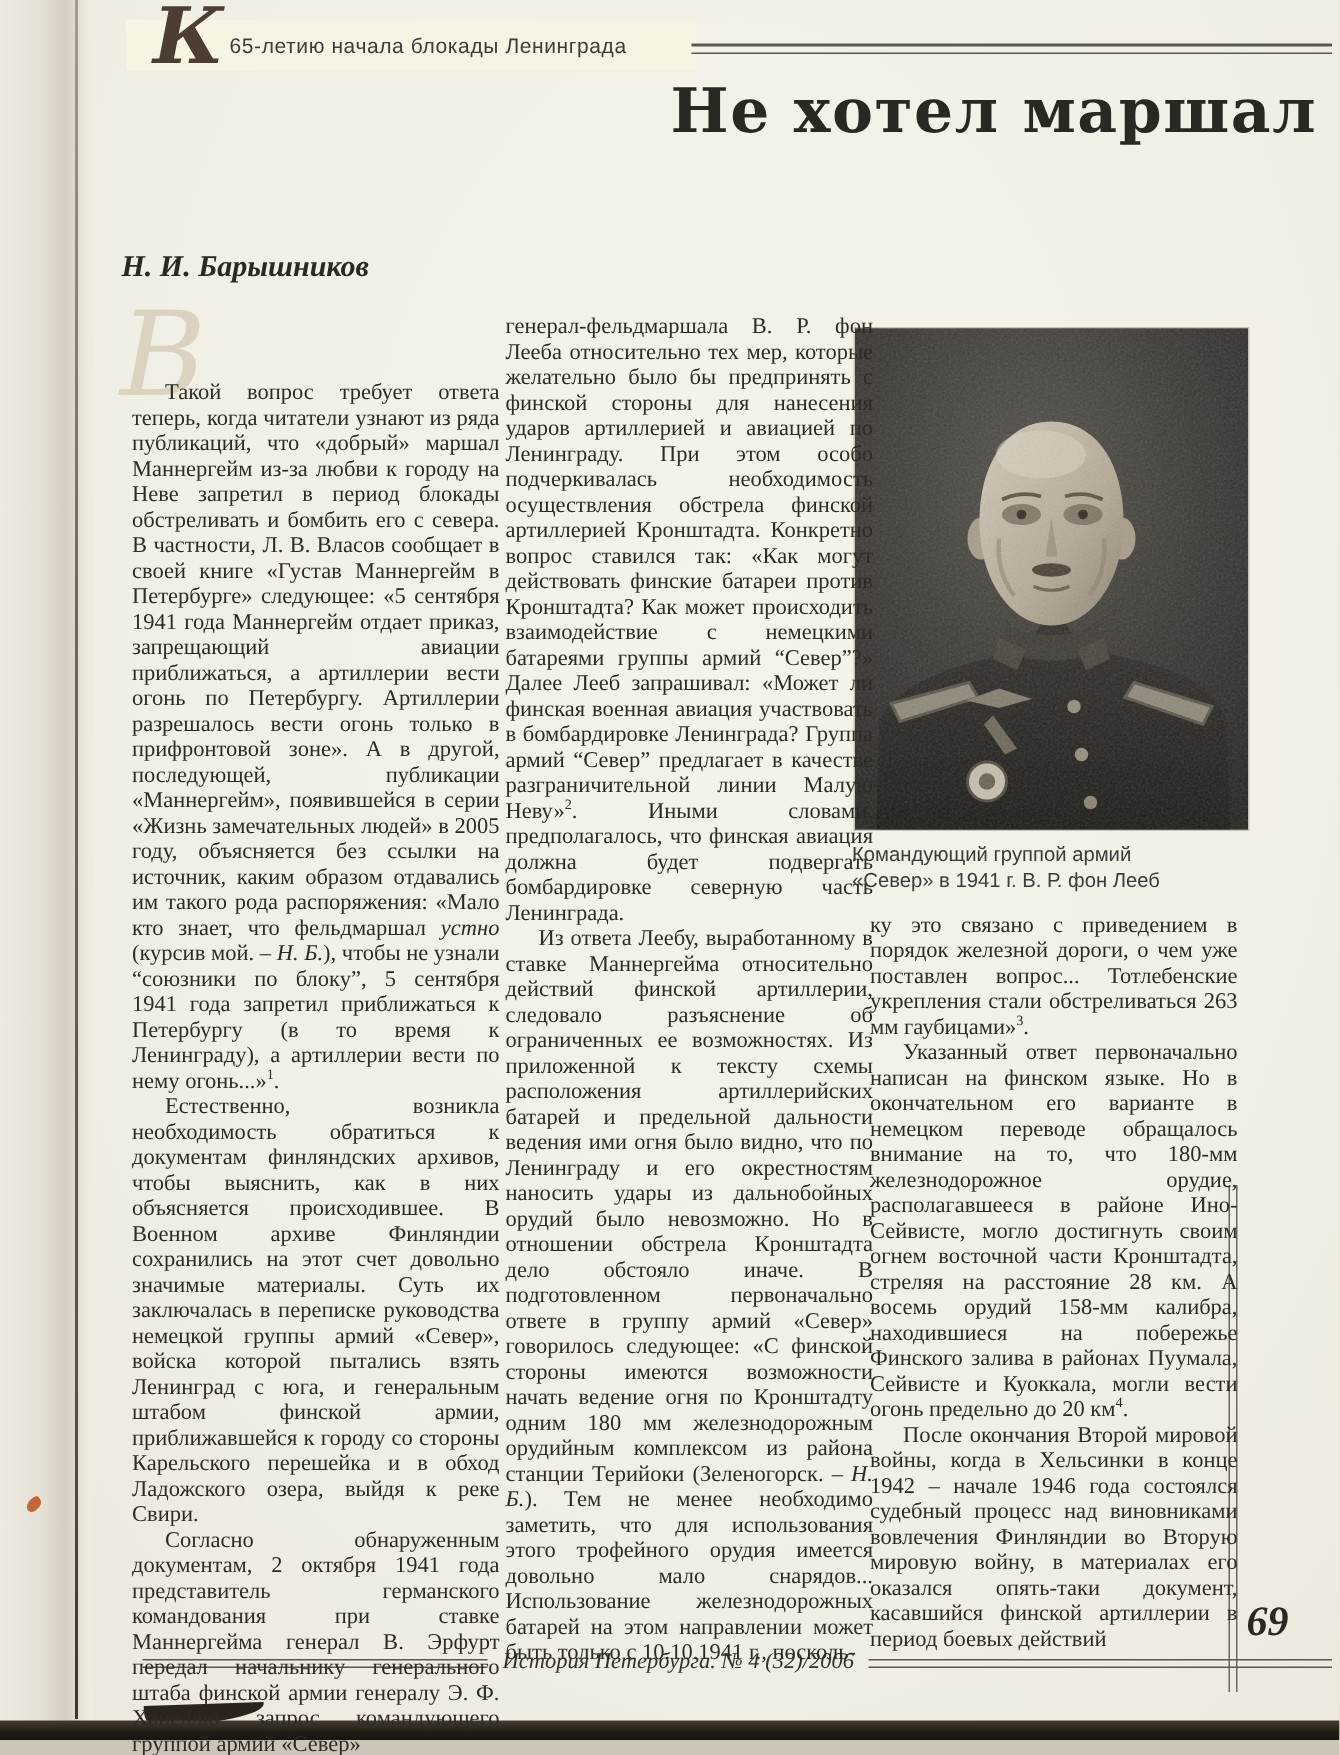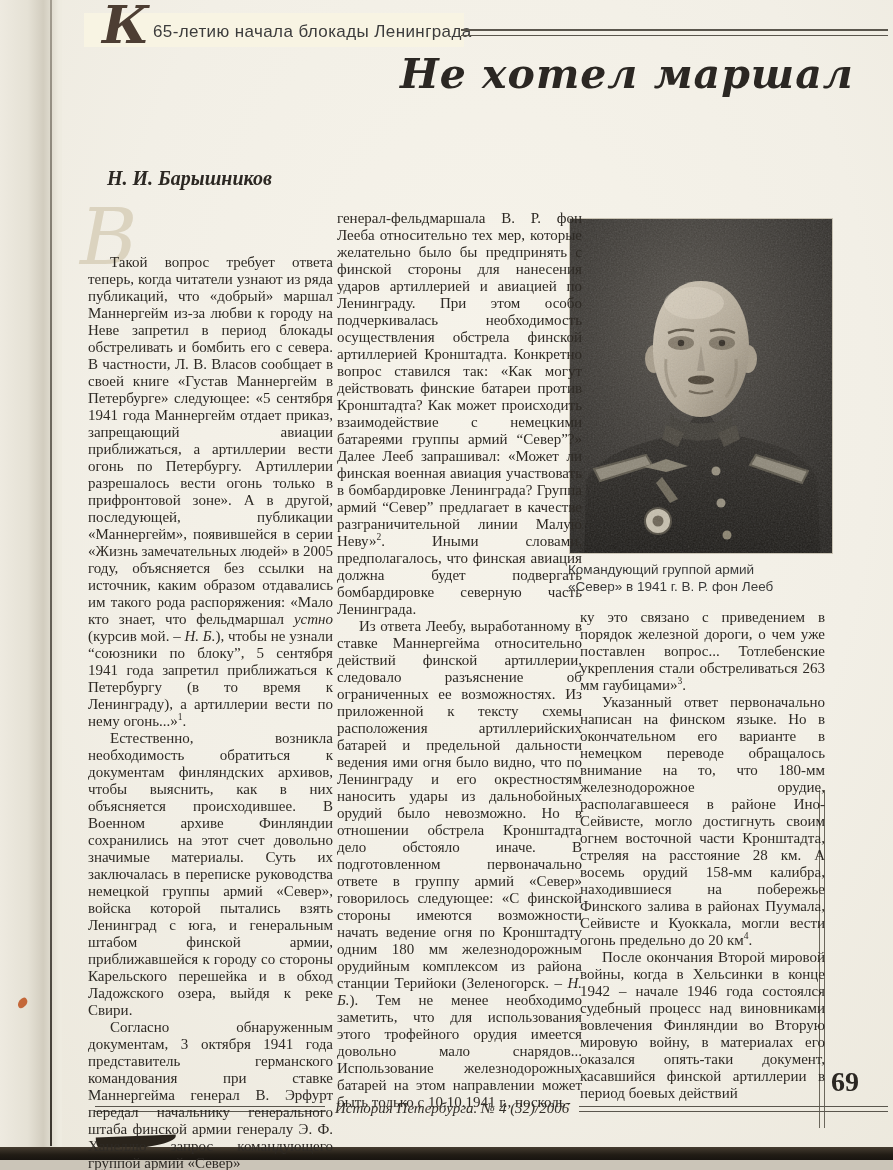--- a/index.html
+++ b/index.html
@@ -20,30 +20,30 @@
                background:linear-gradient(#453c30,#211c15 60%,#181410);}
   .bottom-below{left:0;top:1160px;width:893px;height:10px;background:#cbc5b8;}
   .speck{left:17px;top:999px;width:11px;height:8px;background:#c05a28;
          border-radius:70% 30% 60% 40%;transform:rotate(-35deg);opacity:.9;}
 
   
   .strap-band{left:84px;top:13px;width:380px;height:34px;background:#f8f4e3;}
   .drop-k{left:102px;top:-6px;font-family:"DejaVu Serif",serif;font-style:italic;
           font-weight:bold;font-size:52px;color:#4d3e33;}
   .strap-text{left:153px;top:22px;font-family:"Liberation Sans",sans-serif;
-              font-size:17px;color:#3c3c3c;letter-spacing:.4px;text-align:center;}
+              font-size:14px;color:#3c3c3c;letter-spacing:.4px;text-align:center;}
   .top-rule{left:461px;top:29px;width:427px;height:4px;
             border-top:2px solid #5a564d;border-bottom:1px solid #5a564d;}
 
   
-  .title{left:400px;top:50px;width:478px;text-align:left;
-         font-family:"DejaVu Serif",serif;font-style:italic;font-weight:bold;
+  .title{left:400px;top:50px;width:478px;text-align:right;
+         font-family:"DejaVu Serif",serif;font-weight:bold;
          font-size:41px;line-height:49px;color:#2b2723;letter-spacing:1px;}
   .title .l2{padding-right:14px;}
-  .author{left:107px;top:167px;font-size:20px;font-weight:bold;font-style:italic;color:#2c2823;}
+  .author{left:81px;top:167px;font-size:20px;font-weight:bold;font-style:italic;color:#2c2823;}
 
   
   .ghost{left:80px;top:192px;font-family:"DejaVu Serif",serif;font-style:italic;
          font-size:78px;color:#dbd3bf;z-index:0;}
   .col{top:210px;width:245px;font-size:15px;line-height:17px;text-align:justify;
        color:#2e2a25;z-index:1;}
   .col p{margin:0;}
   .col p.indent{text-indent:22px;}
   .col sup{font-size:9.5px;line-height:0;}
   #col1{left:88px;margin-top:44px;} #col2{left:337px;} #col3{left:580px;top:609px;}
@@ -51,21 +51,21 @@
   
   .photo{left:570px;top:219px;width:262px;height:334px;background:#2e2c29;
          box-shadow:0 0 0 1px #c9c3b4;}
   .caption{left:568px;top:561px;width:266px;text-align:left;
            font-family:"Liberation Sans",sans-serif;font-size:13.5px;
            line-height:17px;color:#3b3b3b;}
 
   
   .vrule{left:819px;top:790px;width:4px;height:338px;
          border-left:1px solid #6b675c;border-right:1px solid #6b675c;}
-  .pagenum{left:831px;top:1066px;font-size:28px;font-weight:bold;color:#2b2722;}
+  .pagenum{left:831px;top:1066px;font-size:28px;font-weight:bold;color:#2b2722;font-style:italic;}
   .footer-row{left:95px;top:1100px;width:793px;display:flex;align-items:center;gap:10px;}
   .f-rule{height:4px;border-top:1px solid #5a564d;border-bottom:1px solid #5a564d;}
   .f-rule.left{flex:0 0 230px;} .f-rule.right{flex:1;}
   .f-text{font-style:italic;font-size:15px;color:#332f29;white-space:nowrap;}
 </style>
 </head>
 <body>
 
 <div id="page">
 
@@ -81,21 +81,21 @@
     <div class="l1">Не хотел маршал</div>
   </div>
 
   <div class="abs author">Н. И. Барышников</div>
 
   <div class="abs ghost">В</div>
 
   <div class="abs col" id="col1">
       <p class="indent"><span>Такой вопрос требует ответа теперь, когда читатели узнают из ряда публикаций, что «добрый» маршал Маннергейм из-за любви к городу на Неве запретил в период блокады обстреливать и бомбить его с севера. В частности, Л. В. Власов сообщает в своей книге «Густав Маннергейм в Петербурге» следующее: «5 сентября 1941 года Маннергейм отдает приказ, запрещающий авиации приближаться, а артиллерии вести огонь по Петербургу. Артиллерии разрешалось вести огонь только в прифронтовой зоне». А в другой, последующей, публикации «Маннергейм», появившейся в серии «Жизнь замечательных людей» в 2005 году, объясняется без ссылки на источник, каким образом отдавались им такого рода распоряжения: «Мало кто знает, что фельдмаршал </span><i>устно</i><span> (курсив мой. – </span><i>Н. Б.</i><span>), чтобы не узнали “союзники по блоку”, 5 сентября 1941 года запретил приближаться к Петербургу (в то время к Ленинграду), а артиллерии вести по нему огонь...»</span><sup>1</sup><span>.</span></p>
       <p class="indent"><span>Естественно, возникла необходимость обратиться к документам финляндских архивов, чтобы выяснить, как в них объясняется происходившее. В Военном архиве Финляндии сохранились на этот счет довольно значимые материалы. Суть их заключалась в переписке руководства немецкой группы армий «Север», войска которой пытались взять Ленинград с юга, и генеральным штабом финской армии, приближавшейся к городу со стороны Карельского перешейка и в обход Ладожского озера, выйдя к реке Свири.</span></p>
-      <p class="indent"><span>Согласно обнаруженным документам, 3 октября 1941 года представитель германского командования при ставке Маннергейма генерал В. Эрфурт передал начальнику генерального штаба финской армии генералу Э. Ф. Ханеллю запрос командующего группой армий «Север»</span></p>
+      <p class="indent"><span>Согласно обнаруженным документам, 2 октября 1941 года представитель германского командования при ставке Маннергейма генерал В. Эрфурт передал начальнику генерального штаба финской армии генералу Э. Ф. Ханеллю запрос командующего группой армий «Север»</span></p>
     </div>
   <div class="abs col" id="col2">
       <p class=""><span>генерал-фельдмаршала В. Р. фон Лееба относительно тех мер, которые желательно было бы предпринять с финской стороны для нанесения ударов артиллерией и авиацией по Ленинграду. При этом особо подчеркивалась необходимость осуществления обстрела финской артиллерией Кронштадта. Конкретно вопрос ставился так: «Как могут действовать финские батареи против Кронштадта? Как может происходить взаимодействие с немецкими батареями группы армий “Север”?» Далее Лееб запрашивал: «Может ли финская военная авиация участвовать в бомбардировке Ленинграда? Группа армий “Север” предлагает в качестве разграничительной линии Малую Неву»</span><sup>2</sup><span>. Иными словами, предполагалось, что финская авиация должна будет подвергать бомбардировке северную часть Ленинграда.</span></p>
       <p class="indent"><span>Из ответа Леебу, выработанному в ставке Маннергейма относительно действий финской артиллерии, следовало разъяснение об ограниченных ее возможностях. Из приложенной к тексту схемы расположения артиллерийских батарей и предельной дальности ведения ими огня было видно, что по Ленинграду и его окрестностям наносить удары из дальнобойных орудий было невозможно. Но в отношении обстрела Кронштадта дело обстояло иначе. В подготовленном первоначально ответе в группу армий «Север» говорилось следующее: «С финской стороны имеются возможности начать ведение огня по Кронштадту одним 180 мм железнодорожным орудийным комплексом из района станции Терийоки (Зеленогорск. – </span><i>Н. Б.</i><span>). Тем не менее необходимо заметить, что для использования этого трофейного орудия имеется довольно мало снарядов... Использование железнодорожных батарей на этом направлении может быть только с 10.10.1941 г., посколь-</span></p>
     </div>
   <div class="abs col" id="col3">
       <p class=""><span>ку это связано с приведением в порядок железной дороги, о чем уже поставлен вопрос... Тотлебенские укрепления стали обстреливаться 263 мм гаубицами»</span><sup>3</sup><span>.</span></p>
       <p class="indent"><span>Указанный ответ первоначально написан на финском языке. Но в окончательном его варианте в немецком переводе обращалось внимание на то, что 180-мм железнодорожное орудие, располагавшееся в районе Ино-Сейвисте, могло достигнуть своим огнем восточной части Кронштадта, стреляя на расстояние 28 км. А восемь орудий 158-мм калибра, находившиеся на побережье Финского залива в районах Пуумала, Сейвисте и Куоккала, могли вести огонь предельно до 20 км</span><sup>4</sup><span>.</span></p>
       <p class="indent"><span>После окончания Второй мировой войны, когда в Хельсинки в конце 1942 – начале 1946 года состоялся судебный процесс над виновниками вовлечения Финляндии во Вторую мировую войну, в материалах его оказался опять-таки документ, касавшийся финской артиллерии в период боевых действий</span></p>
     </div>

